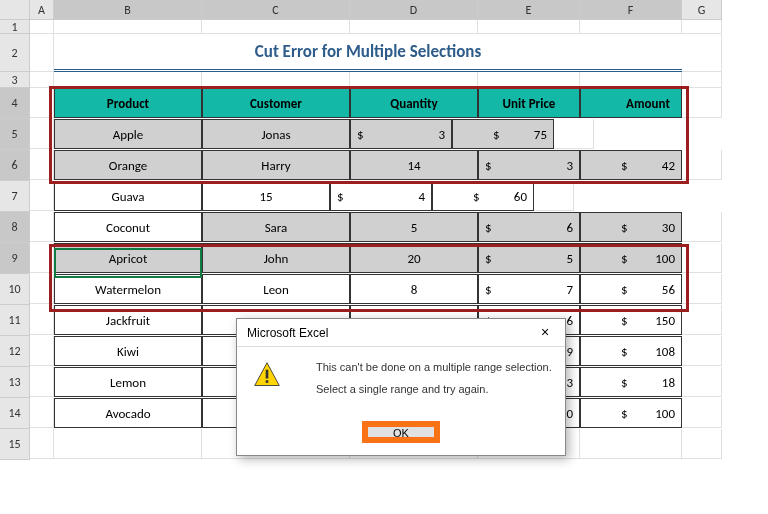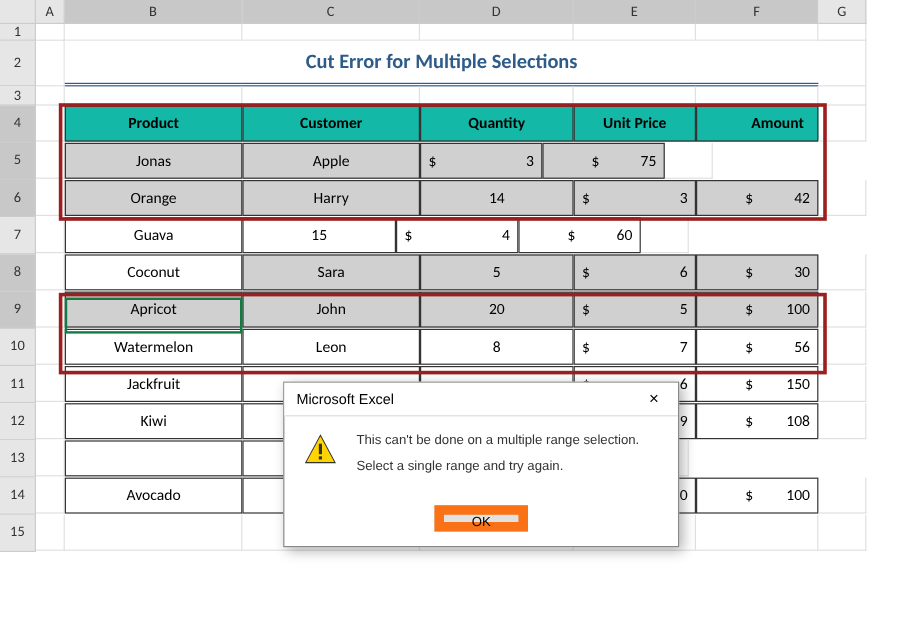--- a/index.html
+++ b/index.html
@@ -49,23 +49,23 @@
 .rb2 { left: 49px; top: 244px; width: 640px; height: 68px; }
 
 .green-box { position: absolute; border: 2px solid #107c41; pointer-events: none; z-index: 6; left: 54px; top: 248px; width: 148px; height: 30px; }
 
 .dialog { position: absolute; left: 236px; top: 318px; width: 330px; background: #fff; border: 1px solid #888; box-shadow: 3px 3px 10px rgba(0,0,0,0.3); z-index: 20; font-family: "Segoe UI", Tahoma, sans-serif; font-size: 11px; }
 .dlg-title { height: 28px; display: flex; align-items: center; justify-content: space-between; padding: 0 6px 0 10px; background: #fff; border-bottom: 1px solid #ddd; }
 .dlg-title span { font-size: 12px; }
 .dlg-close { width: 28px; height: 22px; text-align: center; line-height: 20px; font-size: 14px; cursor: pointer; }
 .dlg-body { display: flex; padding: 14px 12px 10px 16px; gap: 16px; }
 .dlg-icon { width: 28px; height: 28px; flex-shrink: 0; }
-.dlg-text p { margin-bottom: 10px; color: #333; font-size: 11px; }
+.dlg-text p { margin-bottom: 10px; color: #333; font-size: 11px; margin-left: 19px; }
 .dlg-btns { text-align: center; padding: 6px 0 12px 0; }
-.dlg-ok { width: 78px; height: 22px; background: #e1e1e1; border: 8px solid #f97316; font-size: 11px; cursor: pointer; }
+.dlg-ok { width: 78px; height: 22px; background: #e1e1e1; border: 6px solid #f97316; font-size: 11px; cursor: pointer; }
 
 .watermark { position: absolute; left: 360px; top: 430px; font-size: 11px; color: #bbb; text-align: center; z-index: 1; font-style: italic; pointer-events: none; }
 .watermark .wm2 { font-size: 8px; letter-spacing: 1px; }
 
 .rh.selh { background: #c8c8c8; }
 .ch.selh { background: #c8c8c8; }
 </style>
 </head>
 <body>
 
@@ -119,22 +119,22 @@
     <div class="cell thcell cD">Quantity</div>
     <div class="cell thcell cE">Unit Price</div>
     <div class="cell thcell cF">Amount</div>
     <div class="cell cG"></div>
   </div>
 
   <div id="data-rows">
       <div class="row sel">
         <div class="rh selh">5</div>
         <div class="cell cA"></div>
+        <div class="cell tdcell cB">Apple</div>
         <div class="cell tdcell cC">Jonas</div>
-        <div class="cell tdcell cB">Apple</div>
         <div class="cell tdcell cE money">
           <span>$</span>
           <span>3</span>
         </div>
         <div class="cell tdcell cF money">
           <span>$</span>
           <span>75</span>
         </div>
         <div class="cell cG"></div>
       </div>
@@ -245,20 +245,21 @@
         </div>
         <div class="cell tdcell cF money">
           <span>$</span>
           <span>108</span>
         </div>
         <div class="cell cG"></div>
       </div>
       <div class="row">
         <div class="rh">13</div>
         <div class="cell cA"></div>
+        <div class="cell tdcell cB">Lemon</div>
         <div class="cell tdcell cC"></div>
         <div class="cell tdcell cD num"></div>
         <div class="cell tdcell cE money">
           <span>$</span>
           <span>3</span>
         </div>
         <div class="cell tdcell cF money">
           <span>$</span>
           <span>18</span>
         </div>

